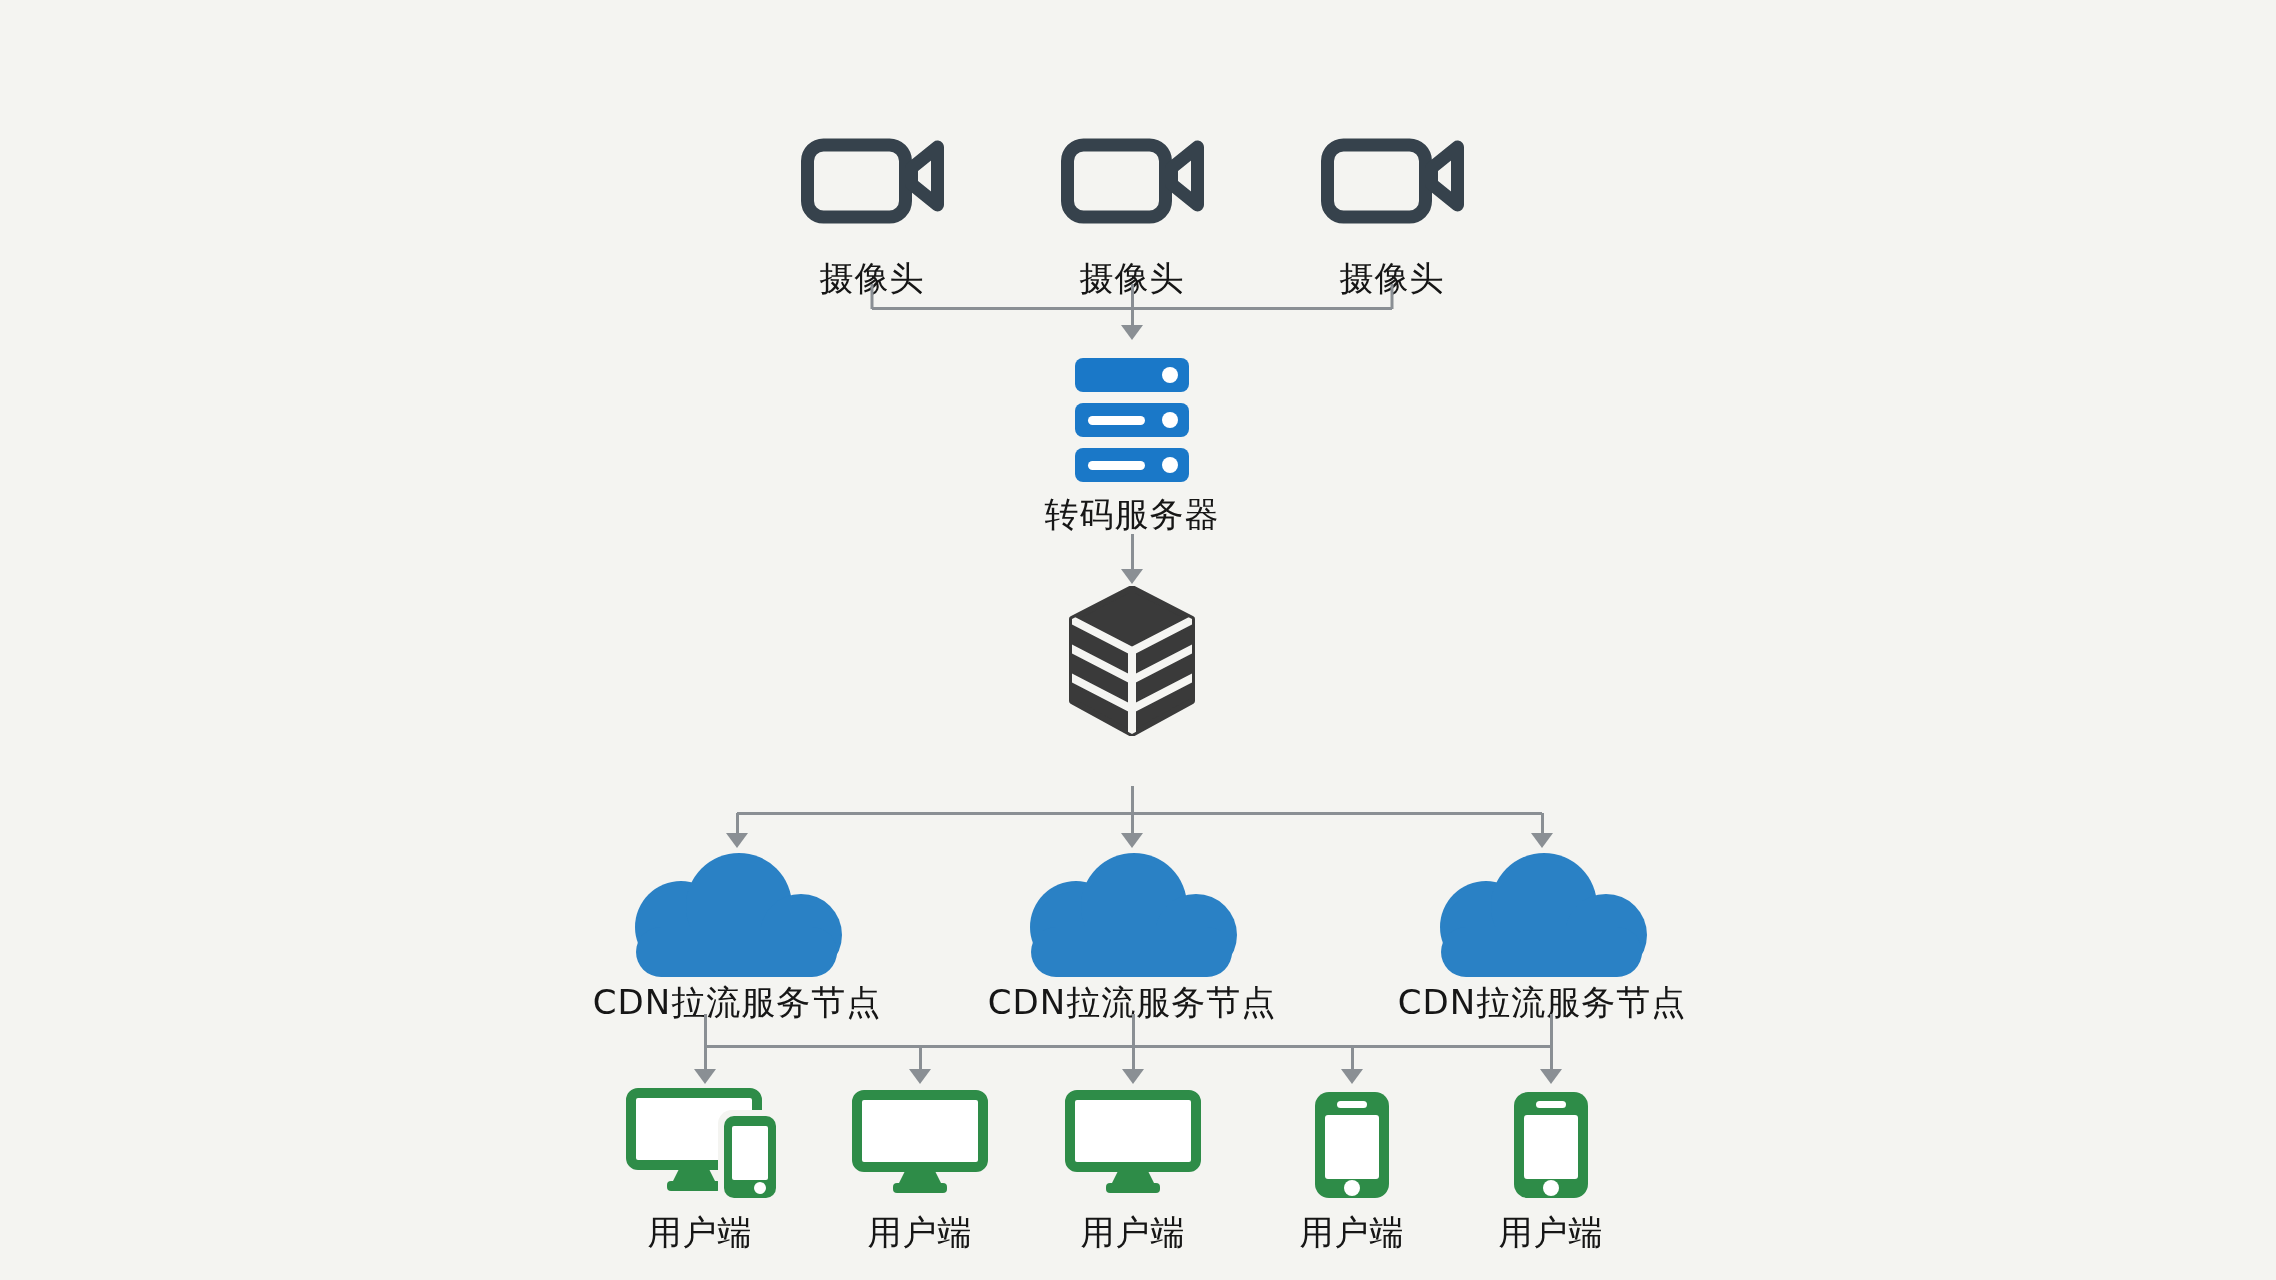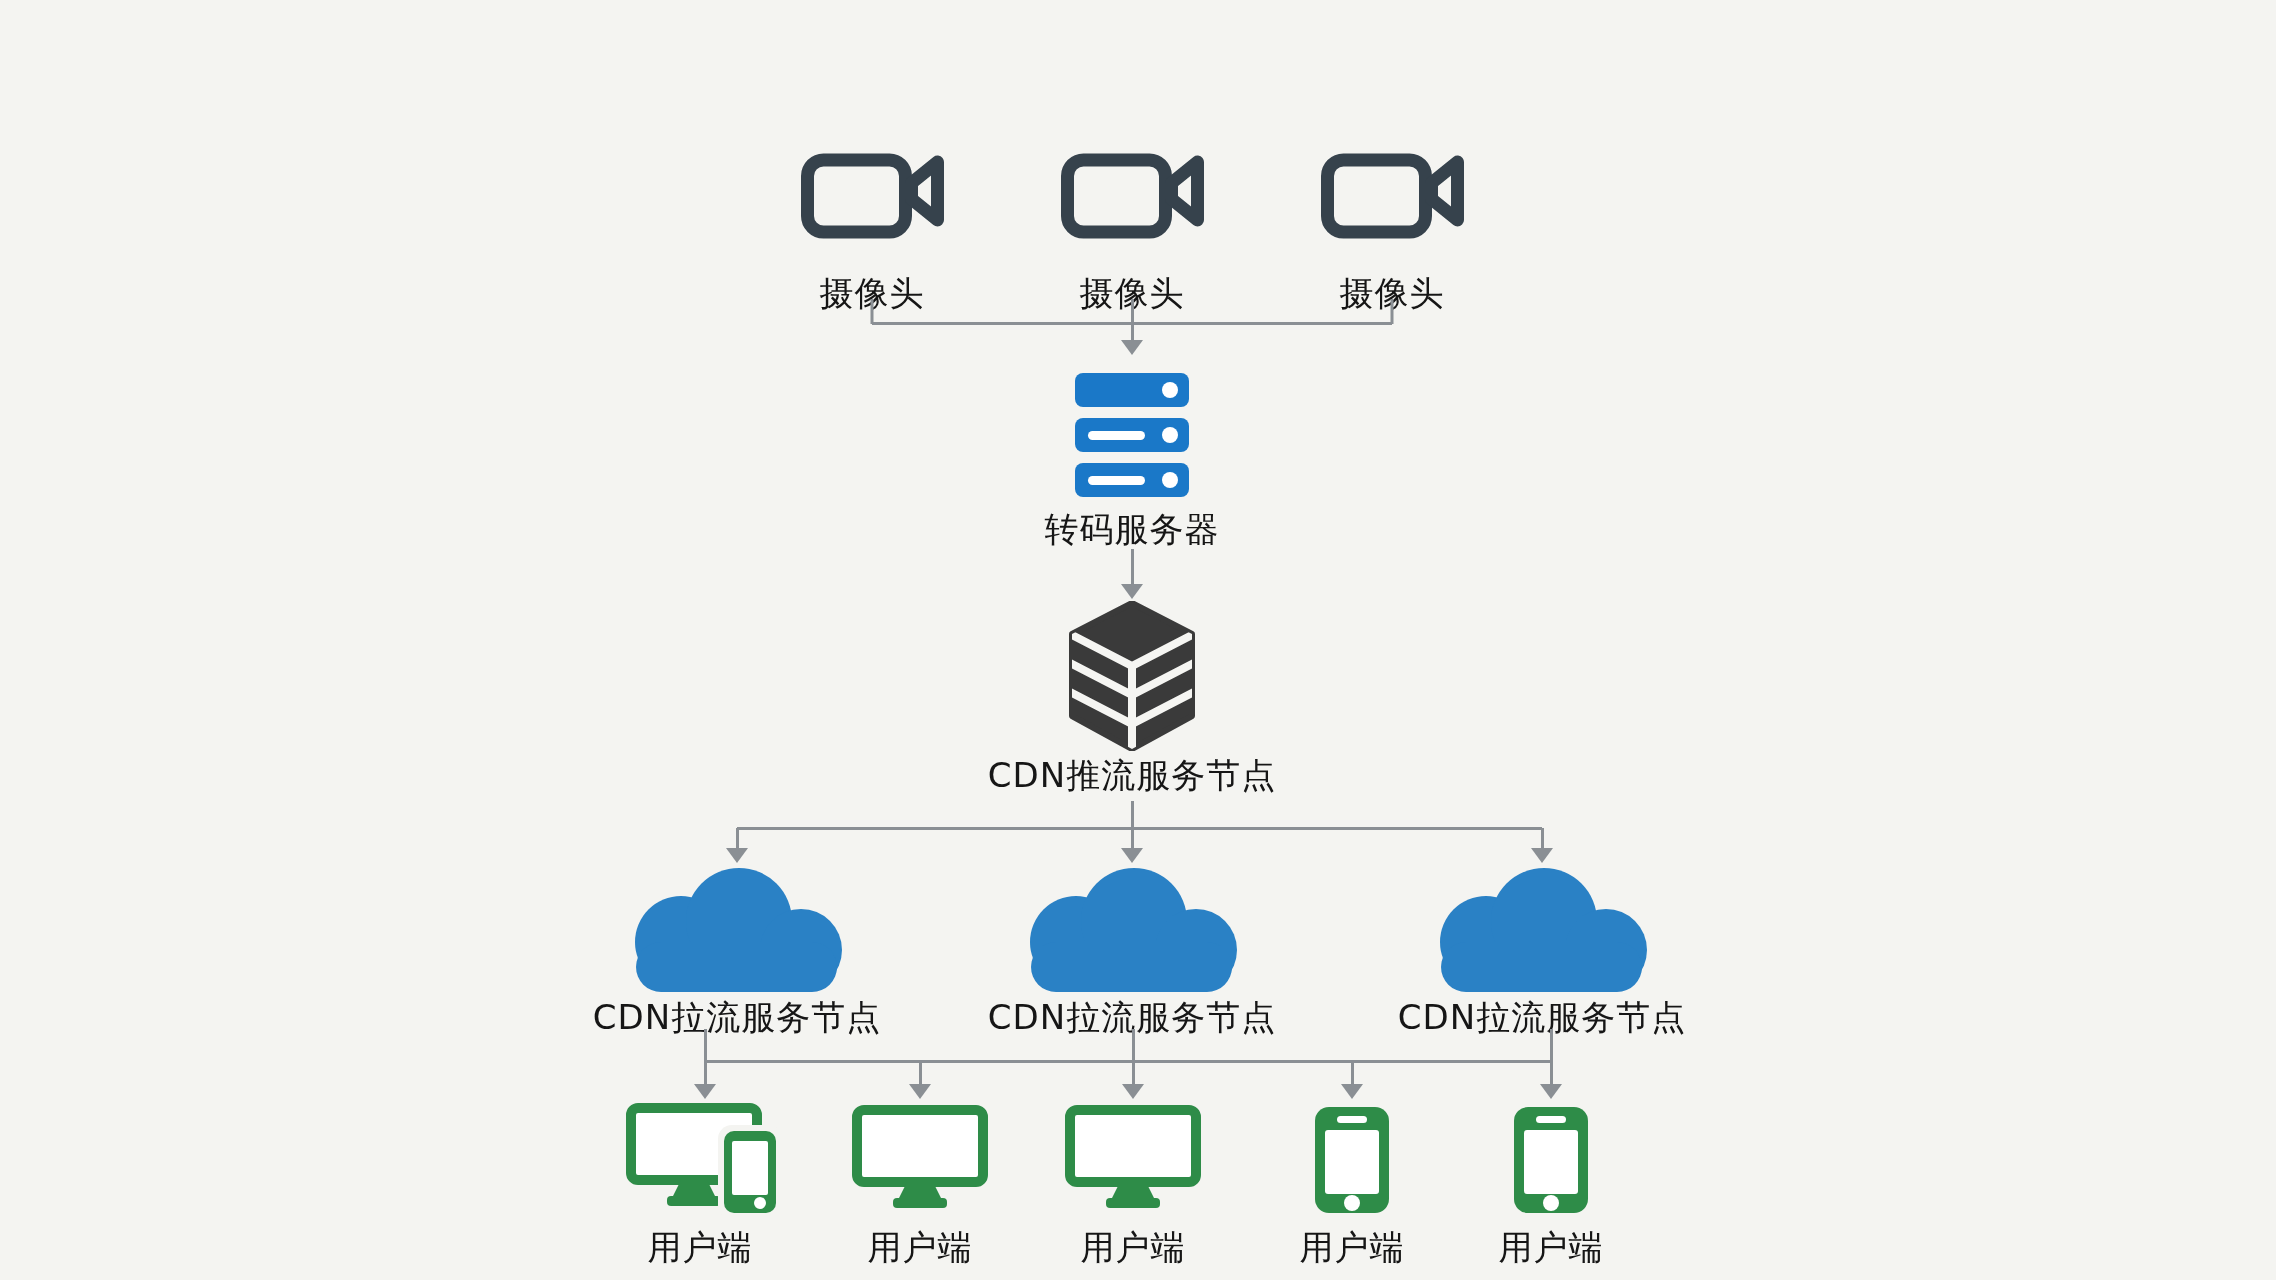--- a/index.html
+++ b/index.html
@@ -5,21 +5,21 @@
   :root{
     --camera:#36424c; --server:#1a78c8; --cube:#3a3a3a; --cloud:#2a81c5;
     --client:#2e8c48; --line:#8a8f94; --text:#161616; --bg:#f4f4f1;
   }
   html,body{margin:0;padding:0;}
   body{
     width:2276px;height:1280px;position:relative;overflow:hidden;
     background:var(--bg);
     font-family:"DejaVu Sans","Liberation Sans",sans-serif;
   }
-  .stage{position:absolute;inset:0;margin-top:15px;}
+  .stage{position:absolute;inset:0;}
   .icon{position:absolute;transform:translateX(-50%);line-height:0;}
   .node-label{
     position:absolute;transform:translateX(-50%);
     font-size:34px;font-weight:500;color:var(--text);
     white-space:nowrap;text-align:center;letter-spacing:1px;
   }
   .vline{position:absolute;width:3px;background:var(--line);transform:translateX(-50%);}
   .hline{position:absolute;height:3px;background:var(--line);}
   .arrow{position:absolute;transform:translateX(-50%);display:flex;flex-direction:column;align-items:center;}
   .arrow .stem{flex:1;width:3px;background:var(--line);}
@@ -101,21 +101,20 @@
         </defs>
       <path class="cube-body" d="M66 2 L126 33 L126 115 L66 148 L6 115 L6 33 Z"></path>
       <g clip-path="url(#cubeclip)">
         <path class="cube-ln" d="M4 33 L66 65 L128 33"></path>
         <path class="cube-ln" d="M4 62 L66 94 L128 62"></path>
         <path class="cube-ln" d="M4 91 L66 123 L128 91"></path>
         <path class="cube-ln" d="M66 65 L66 150"></path>
       </g>
     </svg>
   </div>
-  <div class="node-label" style="left:1132px;top:738px">CDN推流服务节点</div>
 
   <div class="hline" style="left:737px;top:812px;width:805px"></div>
   <div class="arrow" style="left:737px;top:813px;height:35px">
       <i class="stem"></i>
       <i class="head"></i>
     </div>
   <div class="arrow" style="left:1132px;top:786px;height:62px">
       <i class="stem"></i>
       <i class="head"></i>
     </div>

